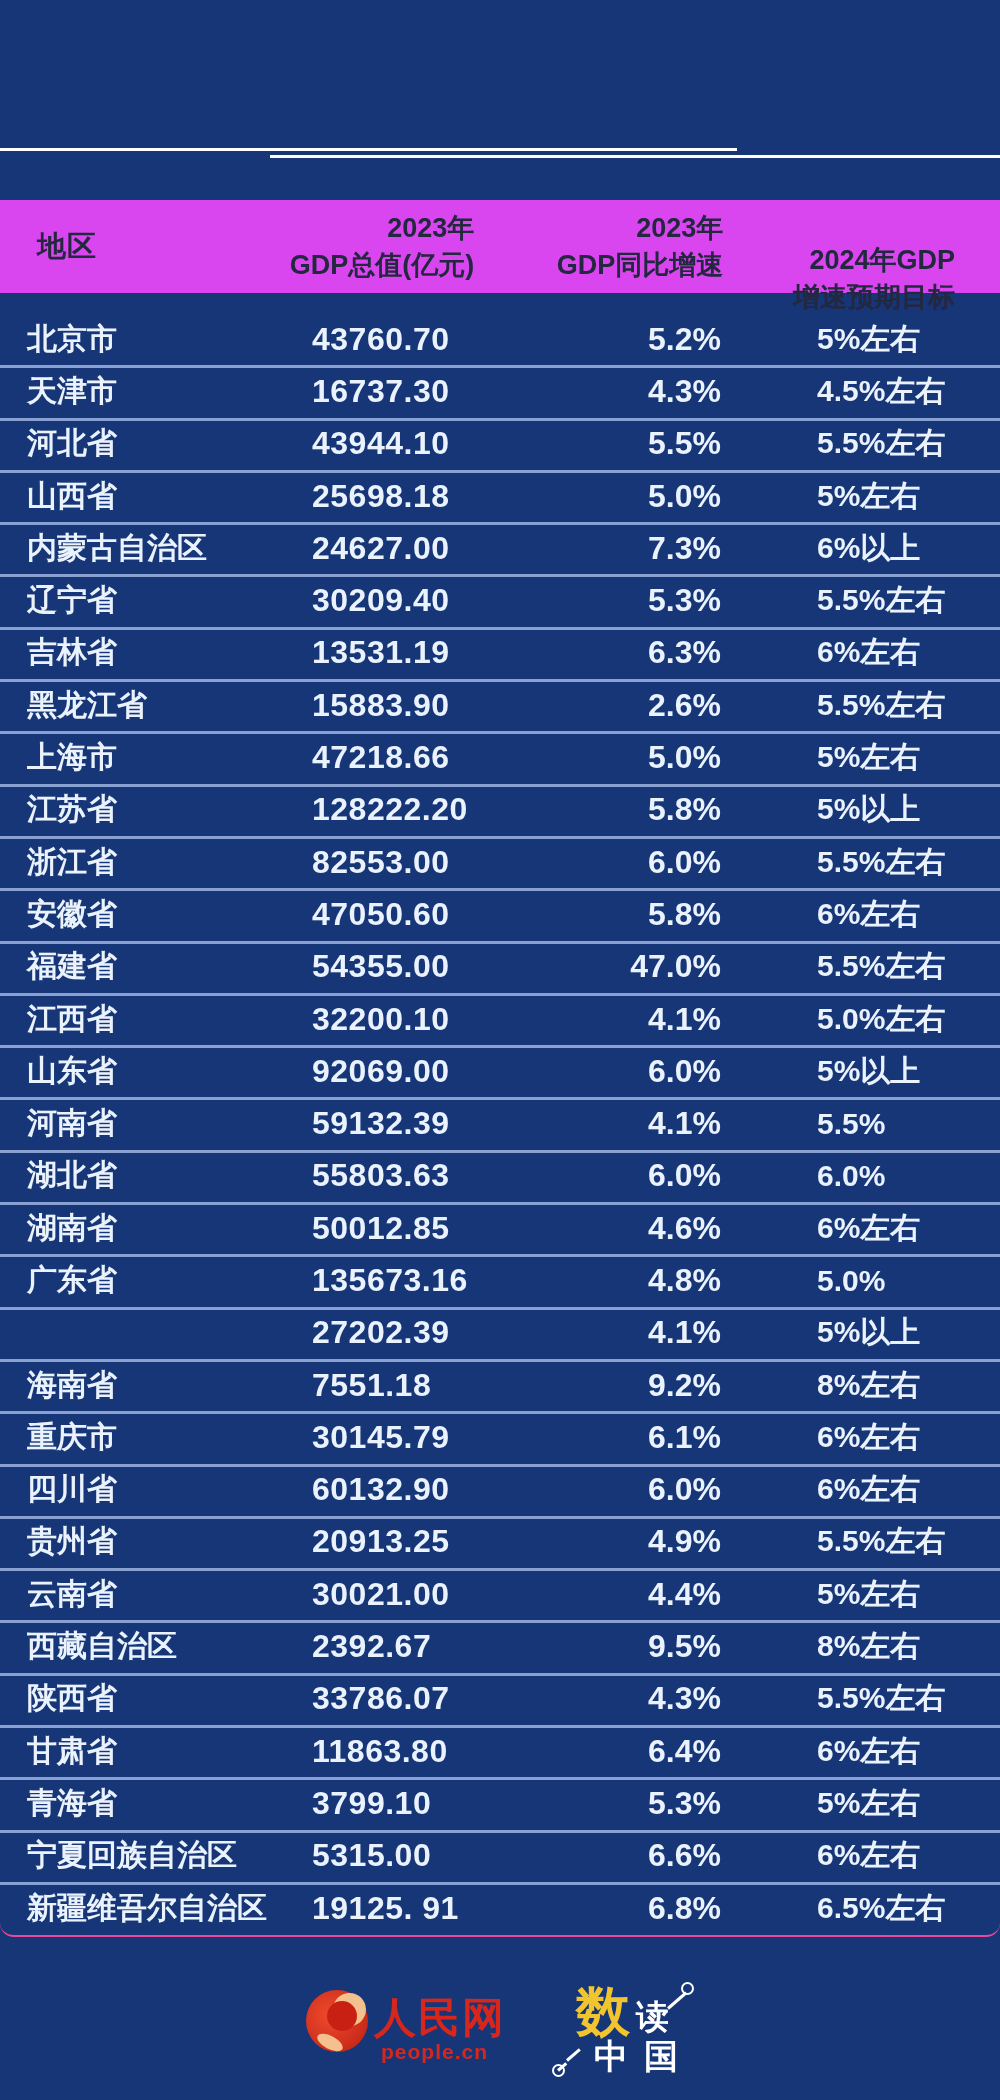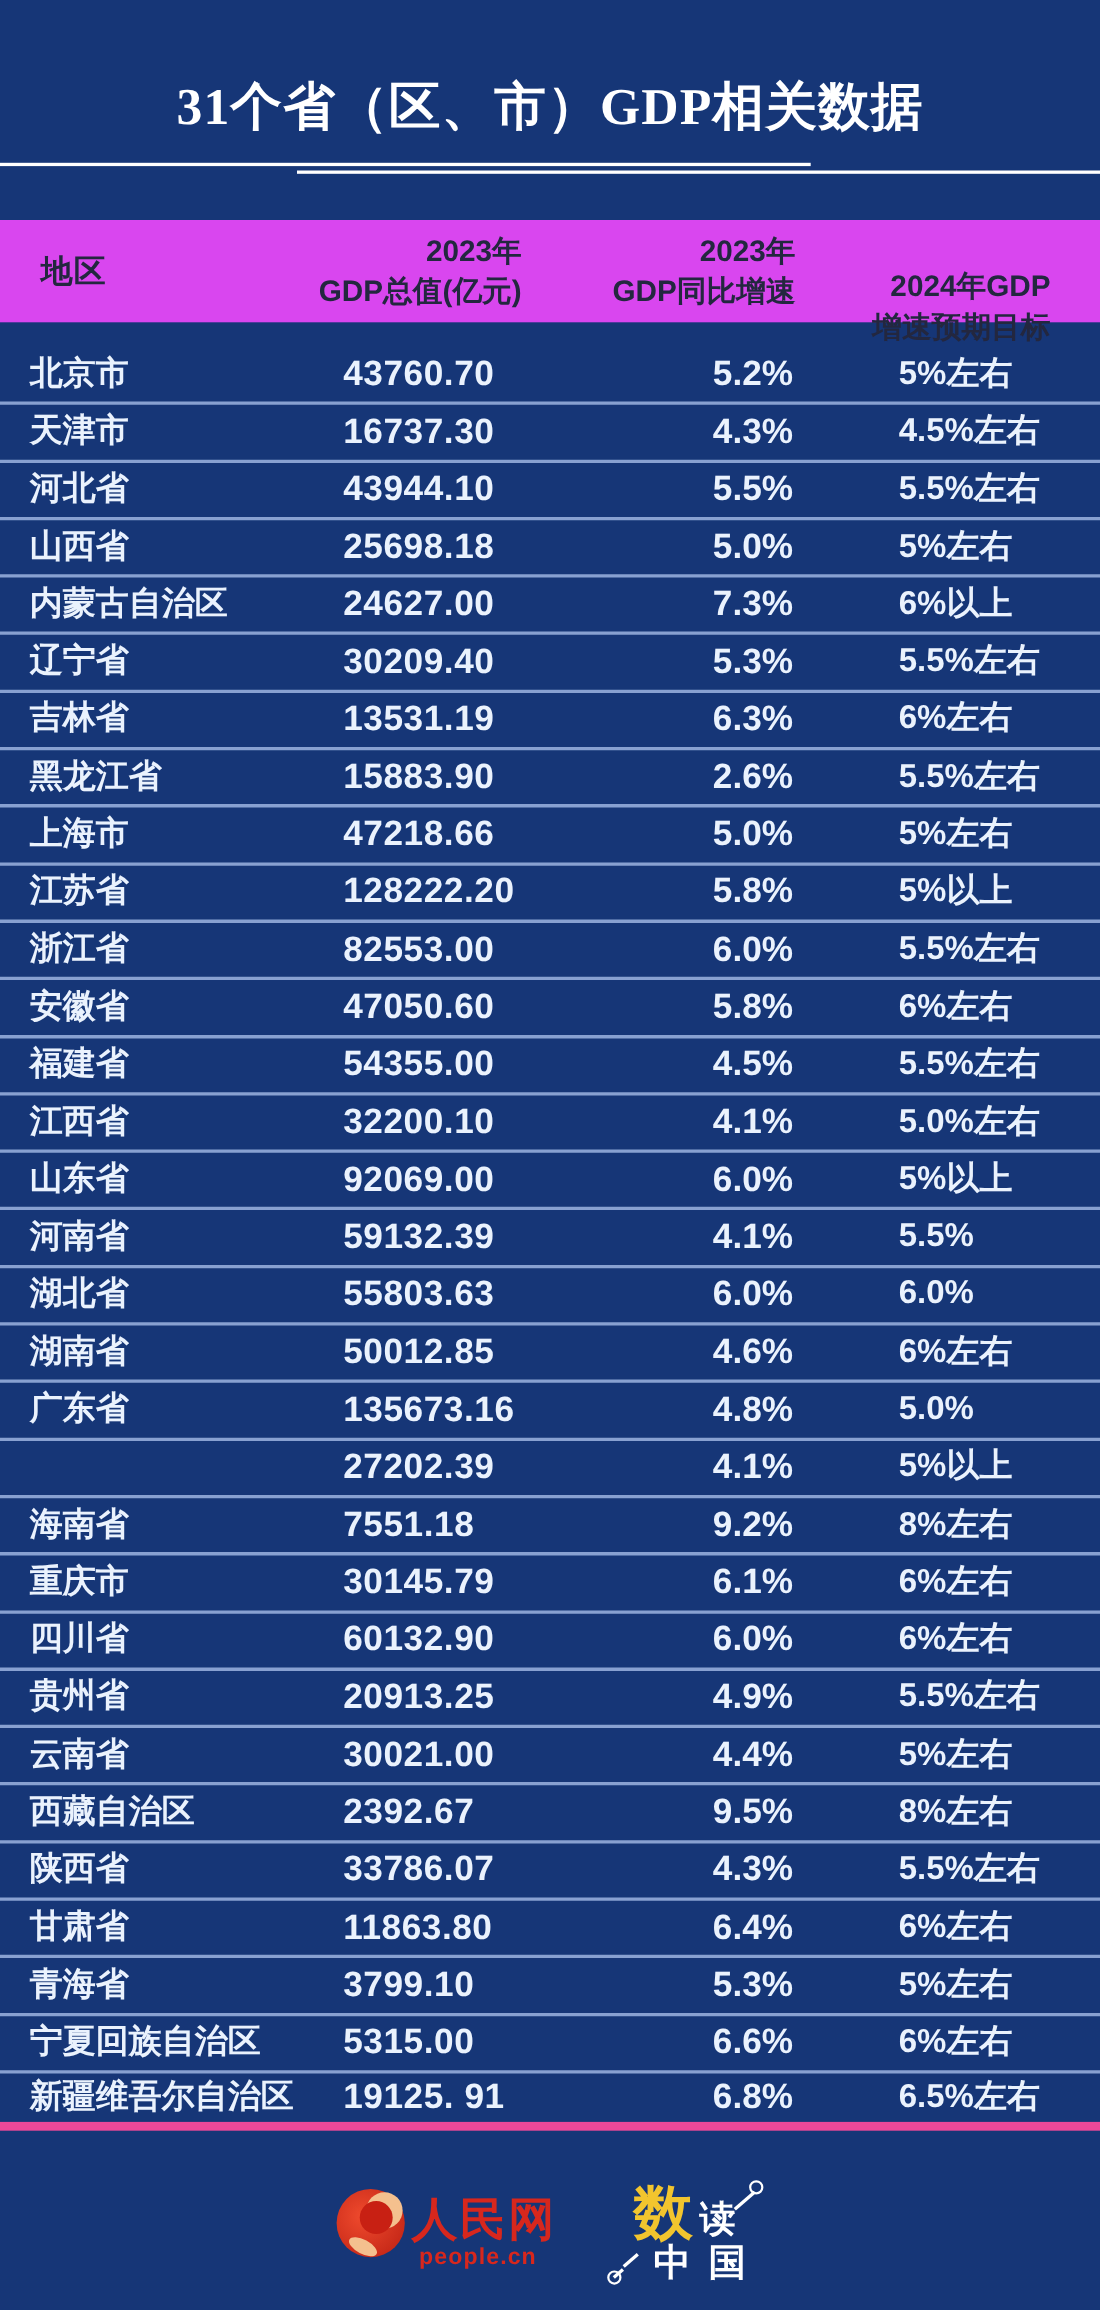--- a/index.html
+++ b/index.html
@@ -35,21 +35,21 @@
   .th-gdp    { left:382px; transform:translateX(-50%); }
   .th-growth { left:640px; transform:translateX(-50%); }
   .th-target { left:874px; transform:translateX(-50%);margin-top:32px; }
 
   
   .tbody { position:absolute; top:316px; left:0; width:1000px; }
   .row {
     position:relative; height:52.3px; box-sizing:border-box;
     border-bottom:3px solid rgba(142,168,214,0.95);
   }
-  .row:last-child { border-bottom:8px solid #ec4899; }
+  .row:last-child { border-bottom:2px solid #ec4899;border-radius:14px; }
   .cell {
     position:absolute; top:50%; transform:translateY(-53%);
     color:#eaf2fd; font-weight:bold; white-space:nowrap;
   }
   .c-region { left:27px;  font-size:30px; }
   .c-gdp    { left:312px; font-size:32px; letter-spacing:0.5px; }
   .c-growth { left:561px; width:160px; text-align:right; font-size:32px; }
   .c-target { left:817px; font-size:30px; }
 
   
@@ -80,21 +80,20 @@
   .nl-bl2 { left:558px; top:2069px; width:11px; transform:rotate(-41deg); }
   .needle-dot { position:absolute; width:9px; height:9px; border:2.5px solid #ffffff; border-radius:50%; background:transparent; }
   .nd-tr { left:681px; top:1982px; }
   .nd-bl { left:552px; top:2064px; }
 </style>
 </head>
 <body>
 
 <div class="canvas">
 
-  <div class="title">31个省（区、市）GDP相关数据</div>
   <div class="rule-a"></div>
   <div class="rule-b"></div>
 
   <div class="thead">
     <div class="th-region">地区</div>
     <div class="th-col th-gdp">
       <span>2023年</span>
       <span>GDP总值(亿元)</span>
     </div>
     <div class="th-col th-growth">
@@ -176,21 +175,21 @@
       </div>
       <div class="row">
         <span class="cell c-region">安徽省</span>
         <span class="cell c-gdp">47050.60</span>
         <span class="cell c-growth">5.8%</span>
         <span class="cell c-target">6%左右</span>
       </div>
       <div class="row">
         <span class="cell c-region">福建省</span>
         <span class="cell c-gdp">54355.00</span>
-        <span class="cell c-growth">4.5%</span>
+        <span class="cell c-growth">47.0%</span>
         <span class="cell c-target">5.5%左右</span>
       </div>
       <div class="row">
         <span class="cell c-region">江西省</span>
         <span class="cell c-gdp">32200.10</span>
         <span class="cell c-growth">4.1%</span>
         <span class="cell c-target">5.0%左右</span>
       </div>
       <div class="row">
         <span class="cell c-region">山东省</span>

